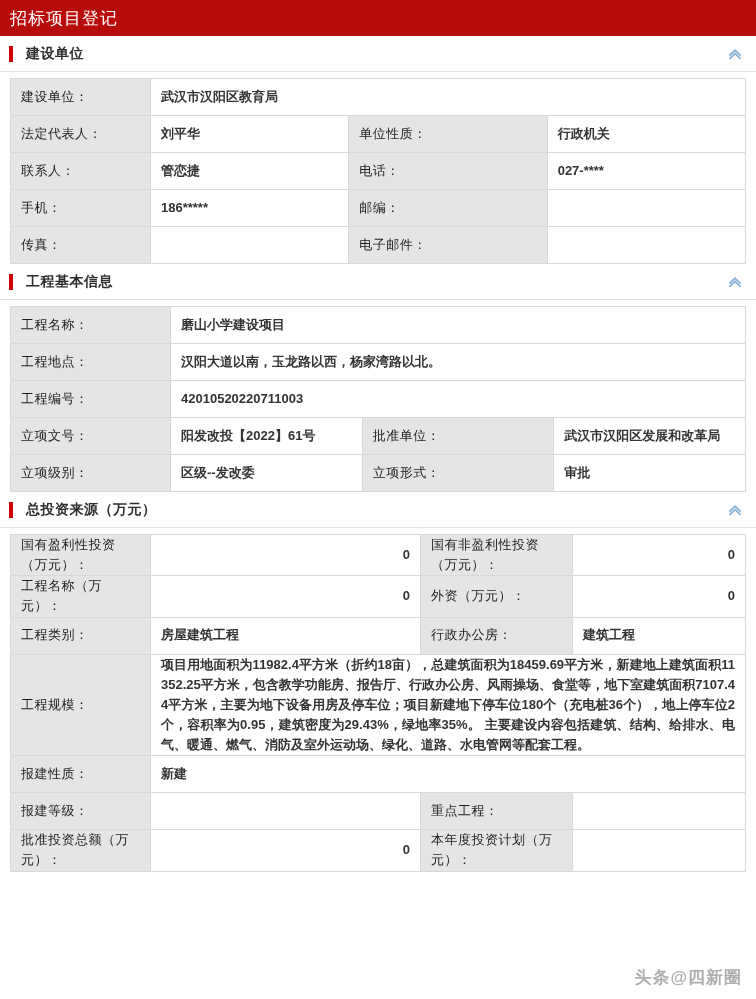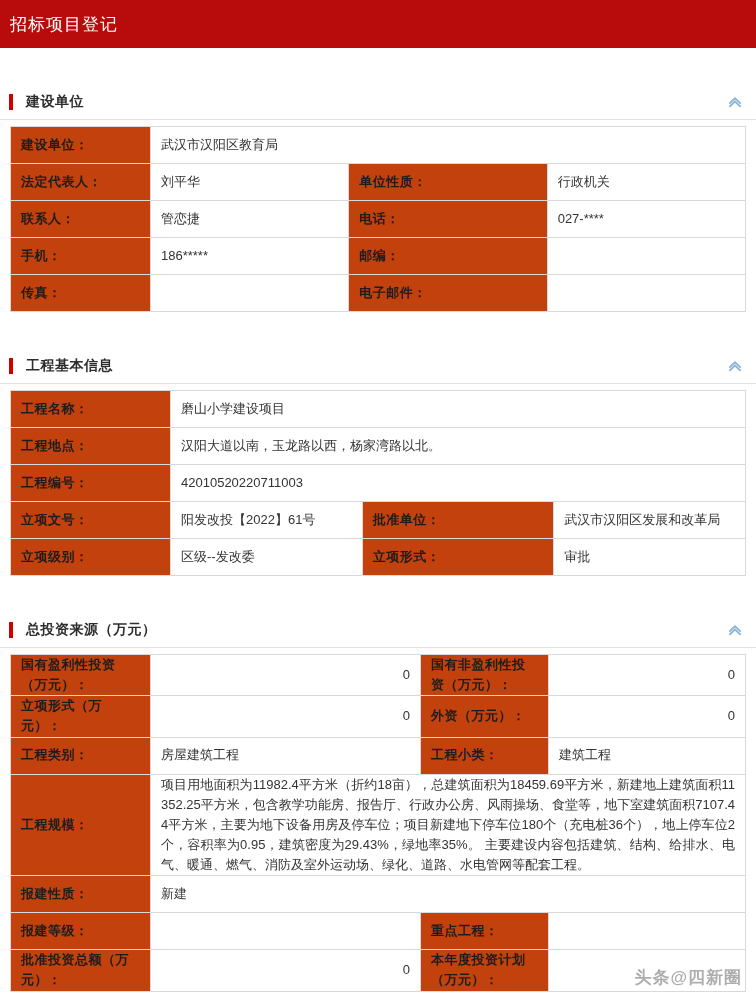--- a/index.html
+++ b/index.html
@@ -13,21 +13,21 @@
     height: 999px;
     font-family: "Liberation Sans", "DejaVu Sans", sans-serif;
     font-size: 13px;
     color: #222222;
     overflow: hidden;
     position: relative;
   }
 
   
   .title-bar {
-    height: 48px;
+    height: 36px;
     background: #b80c0c;
     display: flex;
     align-items: center;
     padding: 0 0 0 10px;
     box-sizing: border-box;
   }
   .title-bar .title-text {
     color: #ffffff;
     font-size: 17px;
     font-weight: 400;
@@ -37,21 +37,20 @@
 
   
   .section-header {
     height: 36px;
     display: flex;
     align-items: center;
     background: #ffffff;
     border-bottom: 1px solid #e2e2e2;
     box-sizing: border-box;
     position: relative;
-    margin-top: 36px;
   }
   .section-accent {
     width: 4px;
     height: 16px;
     background: #d00000;
     margin-left: 9px;
     flex: 0 0 auto;
   }
   .section-title {
     margin-left: 13px;
@@ -89,28 +88,29 @@
     border: 1px solid #d9d9d9;
     padding: 0 10px;
     height: 37px;
     font-size: 13px;
     vertical-align: middle;
     box-sizing: border-box;
     word-break: break-all;
     line-height: 1.55;
   }
   td.lbl {
-    background: #c2410c;
-    font-weight: bold;
+    background: #e5e5e5;
+    font-weight: normal;
     color: #1d1d1d;
     letter-spacing: 0.5px;
   }
   td.val {
     background: #ffffff;
     color: #333333;
+    font-weight: bold;
   }
   td.num {
     text-align: right;
   }
   td.tall {
     height: 50px;
   }
   td.scale-label {
     vertical-align: middle;
     margin-top: 44px;
@@ -244,33 +244,33 @@
         <path d="M3 12.2 L8 7.5 L13 12.2" fill="none" stroke="#8ab4d8" stroke-width="1.8" stroke-linecap="square"></path>
       </svg>
     </span>
   </div>
   <div class="tbl-wrap">
     <table class="info">
       <tbody>
         <tr>
           <td class="lbl tall" style="width:140px">国有盈利性投资（万元）：</td>
           <td class="val num tall" style="width:270px">0</td>
-          <td class="lbl tall" style="width:128px">国有非盈利性投资（万元）：</td>
-          <td class="val num tall">0</td>
-        </tr>
-        <tr>
-          <td class="lbl tall">立项形式（万元）：</td>
+          <td class="lbl tall" style="width:152px">国有非盈利性投资（万元）：</td>
+          <td class="val num tall">0</td>
+        </tr>
+        <tr>
+          <td class="lbl tall">工程名称（万元）：</td>
           <td class="val num tall">0</td>
           <td class="lbl tall">外资（万元）：</td>
           <td class="val num tall">0</td>
         </tr>
         <tr>
           <td class="lbl">工程类别：</td>
           <td class="val">房屋建筑工程</td>
-          <td class="lbl">工程小类：</td>
+          <td class="lbl">行政办公房：</td>
           <td class="val">建筑工程</td>
         </tr>
         <tr>
           <td class="lbl scale-label">工程规模：</td>
           <td class="val scale-text" colspan="3">项目用地面积为11982.4平方米（折约18亩），总建筑面积为18459.69平方米，新建地上建筑面积11352.25平方米，包含教学功能房、报告厅、行政办公房、风雨操场、食堂等，地下室建筑面积7107.44平方米，主要为地下设备用房及停车位；项目新建地下停车位180个（充电桩36个），地上停车位2个，容积率为0.95，建筑密度为29.43%，绿地率35%。 主要建设内容包括建筑、结构、给排水、电气、暖通、燃气、消防及室外运动场、绿化、道路、水电管网等配套工程。</td>
         </tr>
         <tr>
           <td class="lbl">报建性质：</td>
           <td class="val" colspan="3">新建</td>
         </tr>

